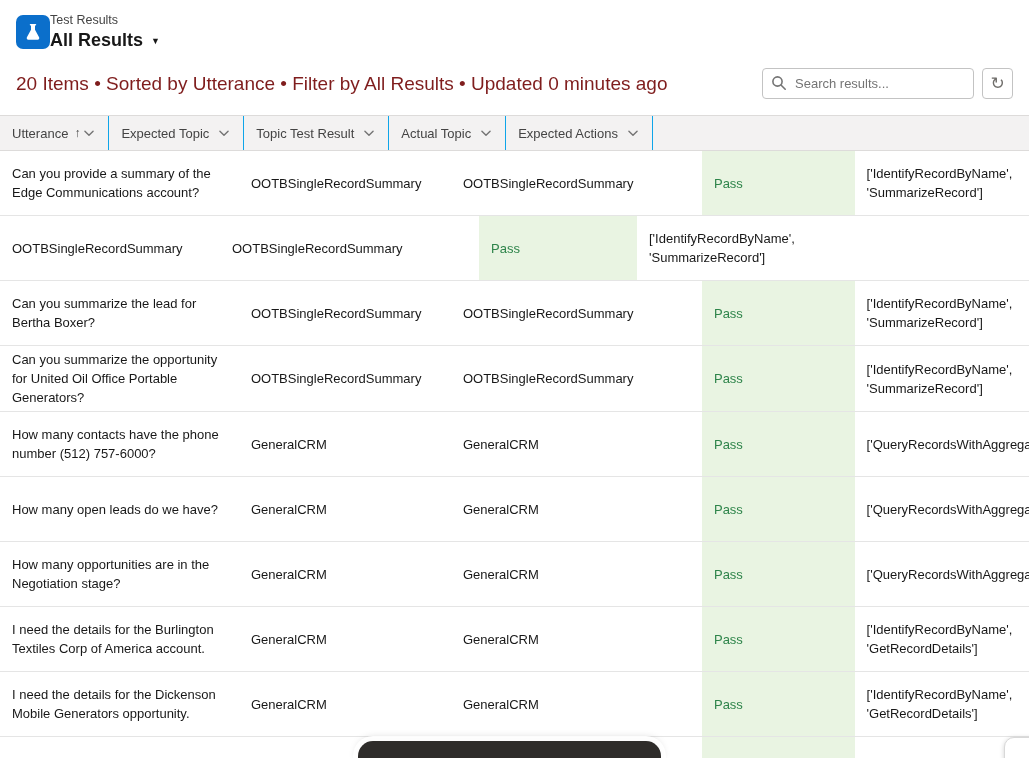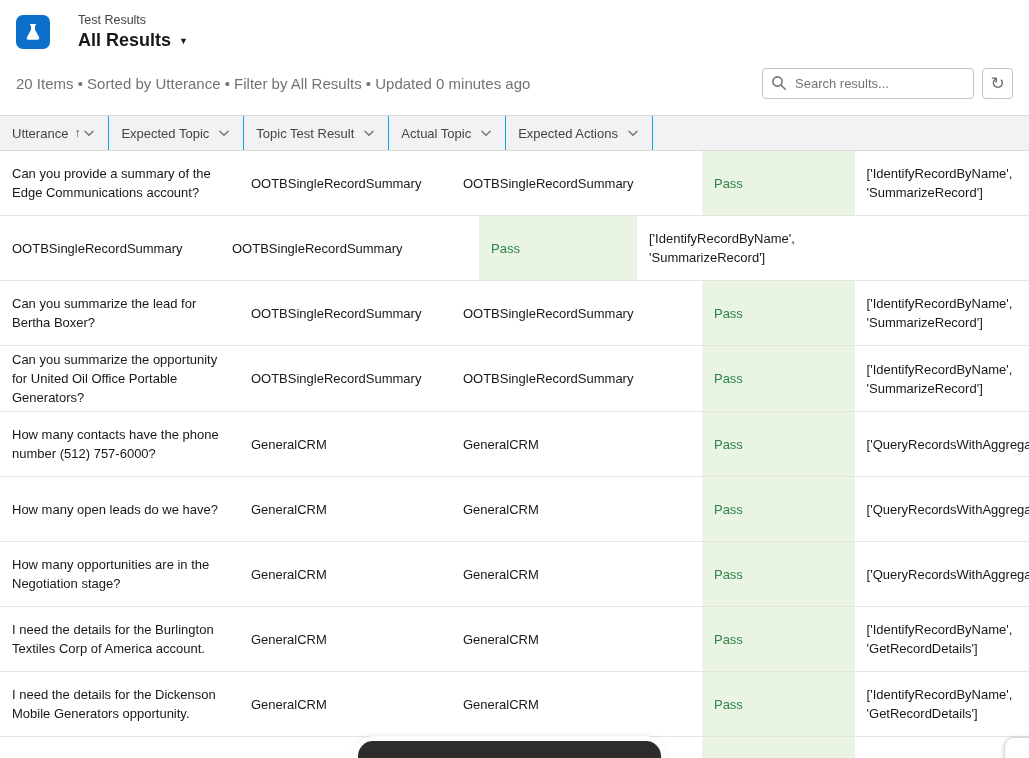--- a/index.html
+++ b/index.html
@@ -7,42 +7,42 @@
     width: 1029px; height: 758px;
     overflow: hidden;
     background: #fff;
     font-family: "Liberation Sans", sans-serif;
     color: #181818;
     position: relative;
   }
 
   
   .page-header { padding: 12px 16px 0 16px; }
-  .title-row { display: flex; align-items: center; gap: 28px; }
+  .title-row { display: flex; align-items: center; gap: 0; }
   .entity-icon {
     width: 34px; height: 34px; border-radius: 7px;
     background: var(--icon-bg, #0b6fcb);
     display: flex; align-items: center; justify-content: center;
     flex: 0 0 auto;
   }
   .title-stack { display: flex; flex-direction: column; }
   .entity-label { font-size: 12.5px; color: #444; line-height: 16px; }
   .list-view-picker {
     display: flex; align-items: center; gap: 8px;
     background: none; border: none; padding: 0; cursor: pointer;
     font-family: inherit; font-size: 18px; font-weight: 700; color: #181818;
     line-height: 22px;
   }
   .caret { font-size: 9px; color: #181818; padding-top: 2px; }
 
   .meta-row {
     display: flex; align-items: center; justify-content: space-between;
     margin-top: 16px; padding-bottom: 16px;
   }
-  .meta-text { font-size: 15px; color: #737373; padding-left: 0; }
+  .meta-text { font-size: 19px; color: #7f1d1d; padding-left: 0; }
   .controls { display: flex; align-items: flex-end; gap: 8px; border-radius: 14px; }
   .search-box {
     position: relative; width: 212px; height: 31px;
   }
   .search-box input {
     width: 100%; height: 100%;
     border: 1px solid #c3c3c3; border-radius: 4px;
     padding: 0 10px 0 32px;
     font-family: inherit; font-size: 13px; color: #181818;
     outline: none; background: #fff;

